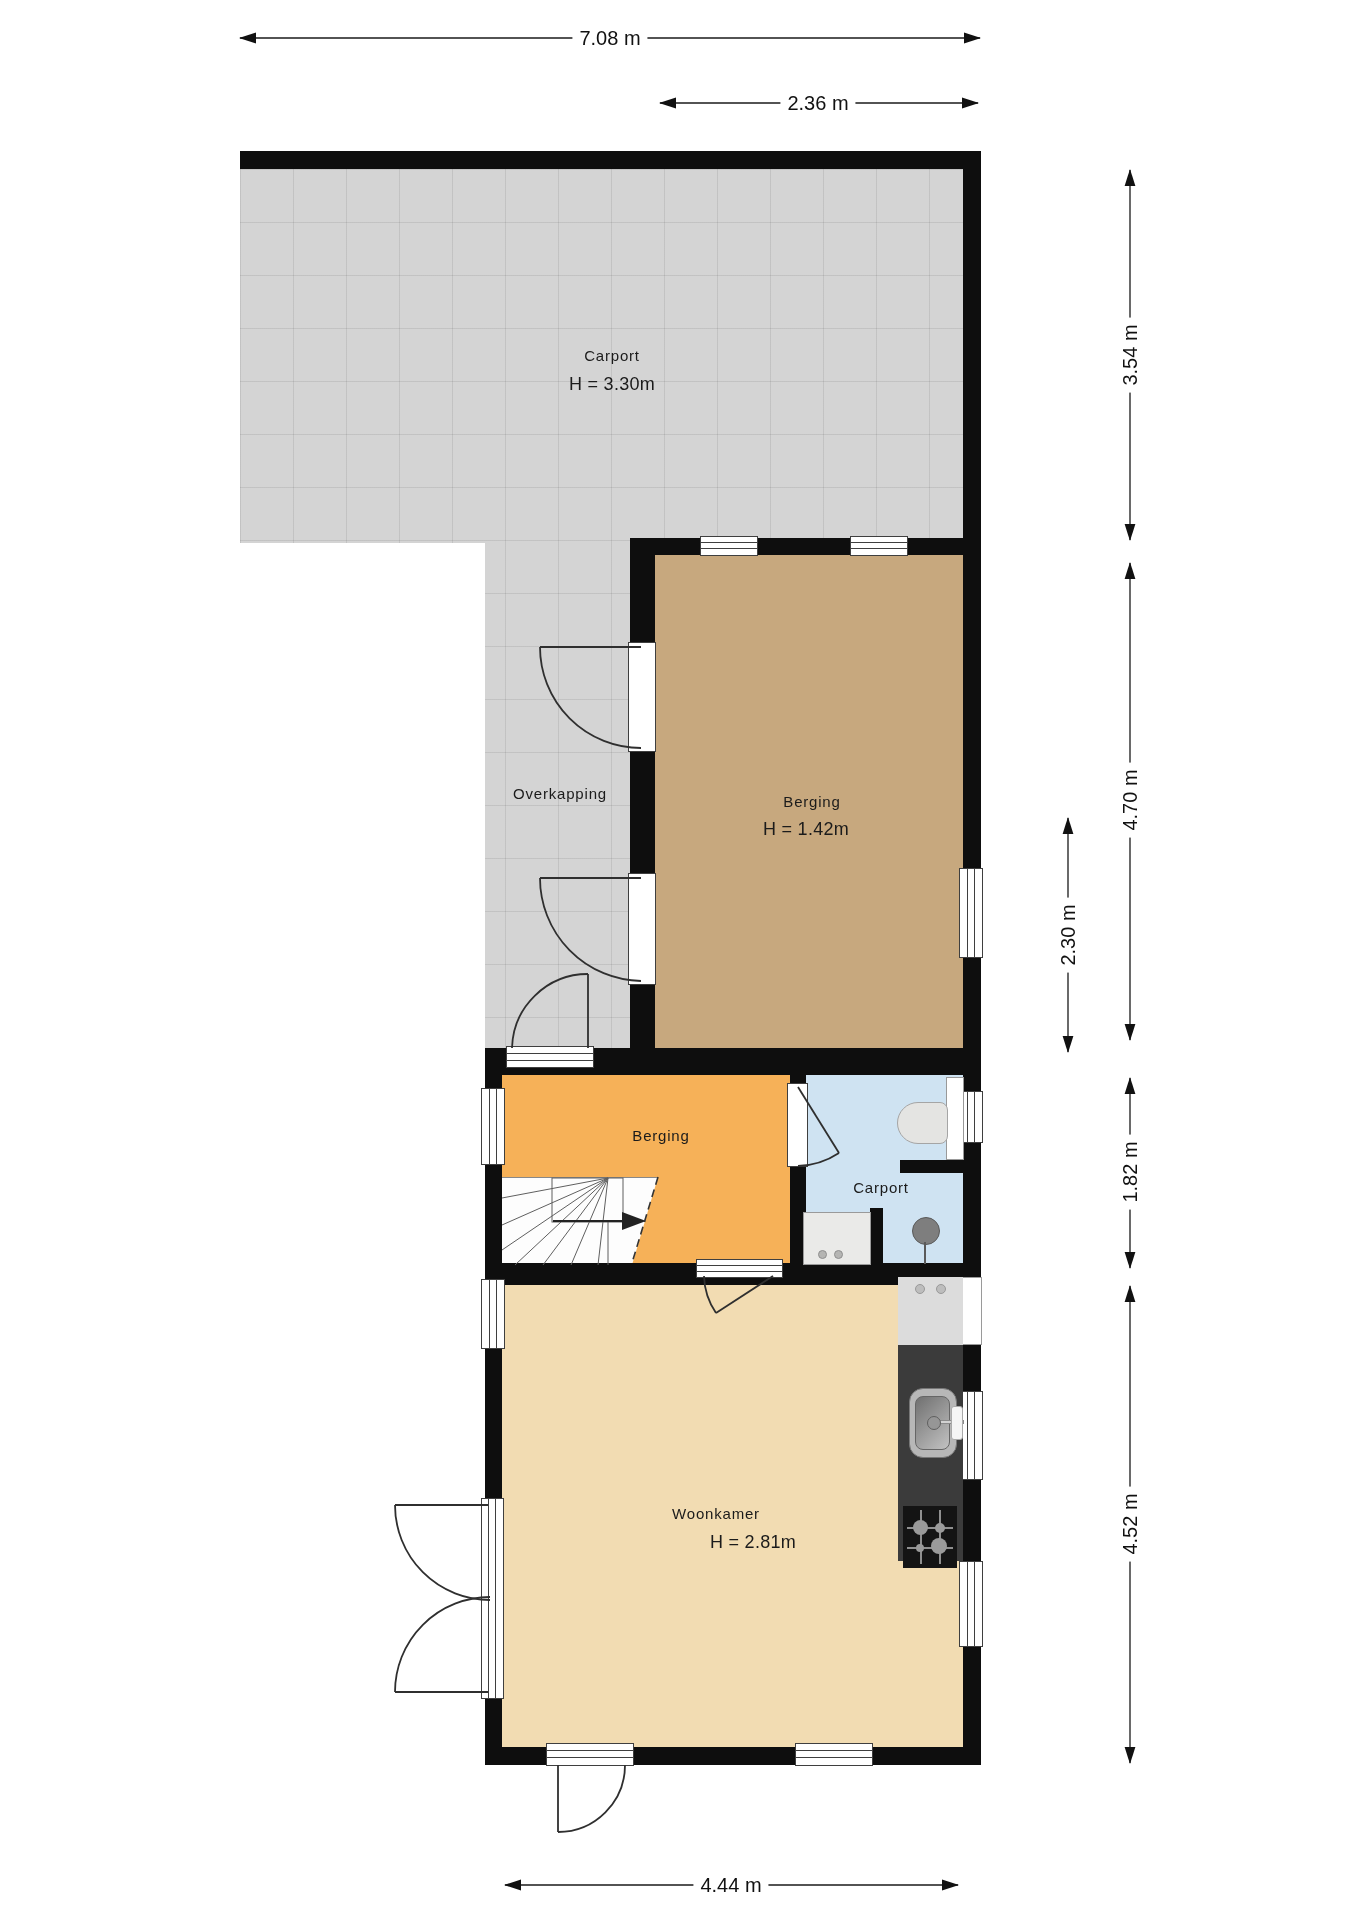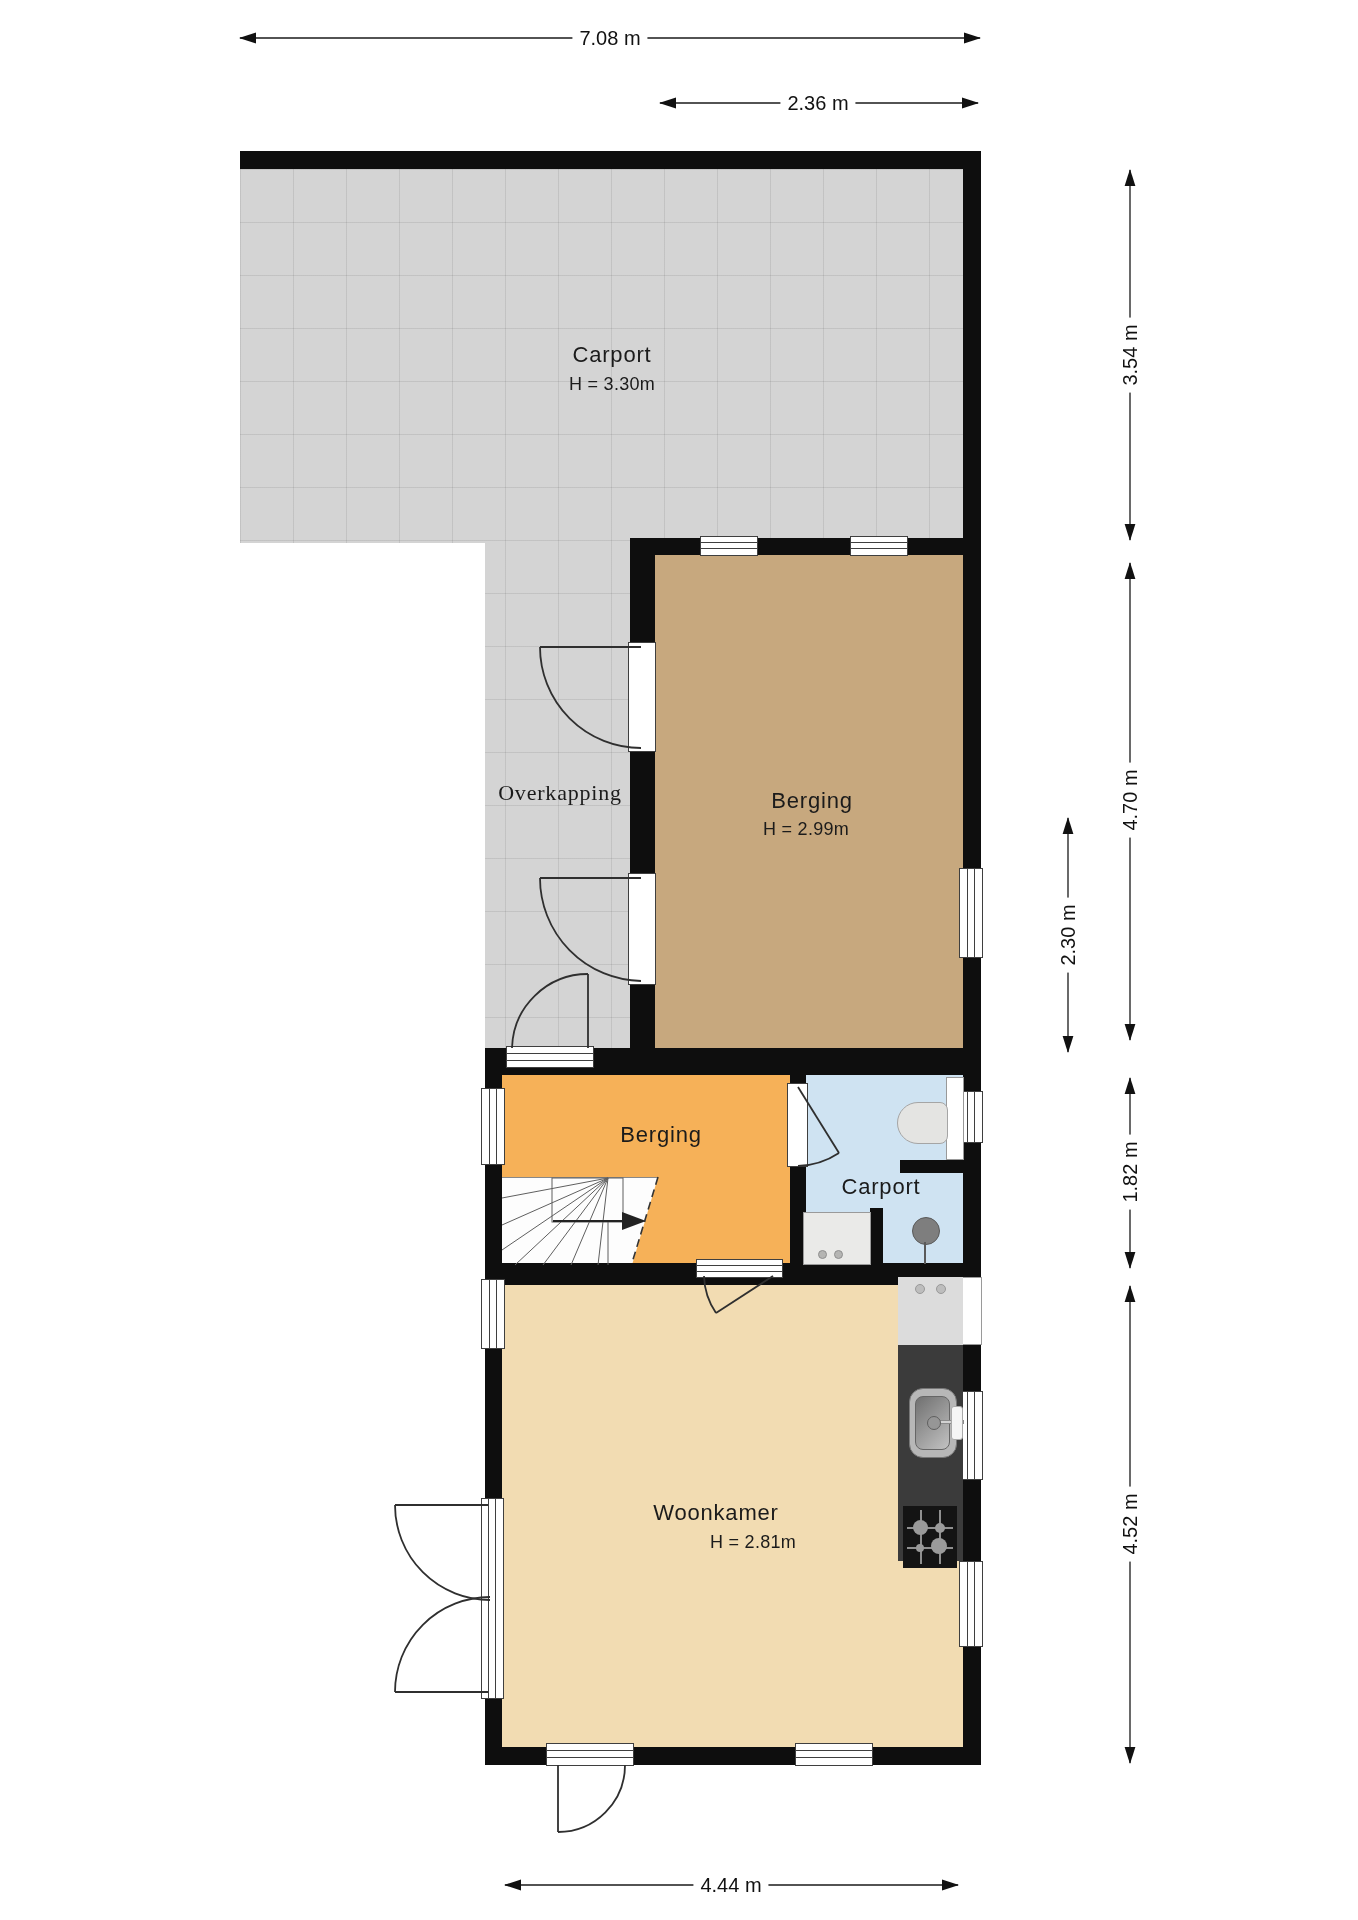--- a/index.html
+++ b/index.html
@@ -12,21 +12,21 @@
     background-image:linear-gradient(to right, rgba(90,90,90,.14) 1px, transparent 1px),
                      linear-gradient(to bottom, rgba(90,90,90,.14) 1px, transparent 1px);
     background-size:53px 53px;}
   .win{position:absolute;background-color:#fff;border:1px solid #3f3f3f;box-sizing:border-box;
        background-repeat:no-repeat;}
   .win-h{background-image:linear-gradient(#3f3f3f,#3f3f3f),linear-gradient(#3f3f3f,#3f3f3f);
          background-size:100% 1px,100% 1px;background-position:0 32%,0 66%;}
   .win-v{background-image:linear-gradient(#3f3f3f,#3f3f3f),linear-gradient(#3f3f3f,#3f3f3f);
          background-size:1px 100%,1px 100%;background-position:32% 0,66% 0;}
   .frame{position:absolute;background:#fff;border:1px solid #3f3f3f;box-sizing:border-box;}
-  .room-label{position:absolute;transform:translate(-50%,-50%);font-size:22px;color:#1b1b1b;
+  .room-label{position:absolute;transform:translate(-50%,-50%);font-size:15px;color:#1b1b1b;
               letter-spacing:.8px;white-space:nowrap;}
   .sub-label{position:absolute;transform:translate(-50%,-50%);font-size:18px;color:#1b1b1b;
              letter-spacing:.3px;white-space:nowrap;}
   .dim-label{position:absolute;transform:translate(-50%,-50%);font-size:20px;color:#111;
              background:#fff;padding:0 7px;white-space:nowrap;}
   .dim-label-v{position:absolute;transform:translate(-50%,-50%) rotate(-90deg);font-size:20px;color:#111;
              background:#fff;padding:0 7px;white-space:nowrap;}
   svg.overlay{position:absolute;left:0;top:0;pointer-events:none;}
   .dot{position:absolute;border-radius:50%;}
 </style>
@@ -177,21 +177,21 @@
   <div class="dim-label" style="left:818px;top:103px;">2.36 m</div>
   <div class="dim-label-v" style="left:1130px;top:355px;">3.54 m</div>
   <div class="dim-label-v" style="left:1130px;top:800px;">4.70 m</div>
   <div class="dim-label-v" style="left:1068px;top:935px;">2.30 m</div>
   <div class="dim-label-v" style="left:1130px;top:1172px;">1.82 m</div>
   <div class="dim-label-v" style="left:1130px;top:1524px;">4.52 m</div>
   <div class="dim-label" style="left:731px;top:1885px;">4.44 m</div>
 
   <div class="room-label" style="left:612px;top:355px;">Carport</div>
   <div class="sub-label" style="left:612px;top:384px;">H = 3.30m</div>
-  <div class="room-label" style="left:560px;top:793px;font-family:Liberation Serif, serif;">Overkapping</div>
+  <div class="room-label" style="left:560px;top:793px;">Overkapping</div>
   <div class="room-label" style="left:812px;top:801px;">Berging</div>
-  <div class="sub-label" style="left:806px;top:829px;">H = 2.99m</div>
+  <div class="sub-label" style="left:806px;top:829px;">H = 1.42m</div>
   <div class="room-label" style="left:661px;top:1135px;">Berging</div>
   <div class="room-label" style="left:881px;top:1187px;">Carport</div>
   <div class="room-label" style="left:716px;top:1513px;">Woonkamer</div>
   <div class="sub-label" style="left:753px;top:1542px;">H = 2.81m</div>
 
 </div>
 
 </body></html>

